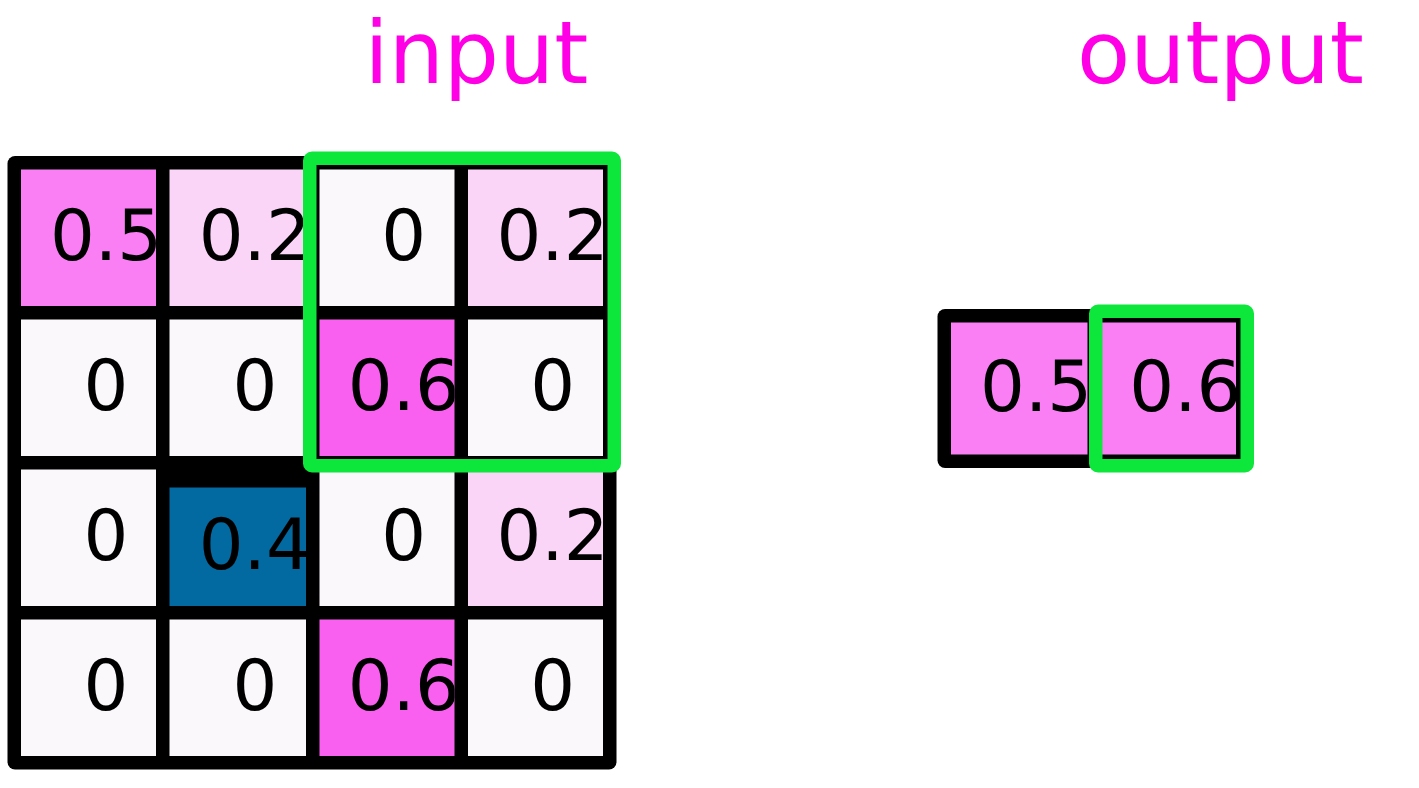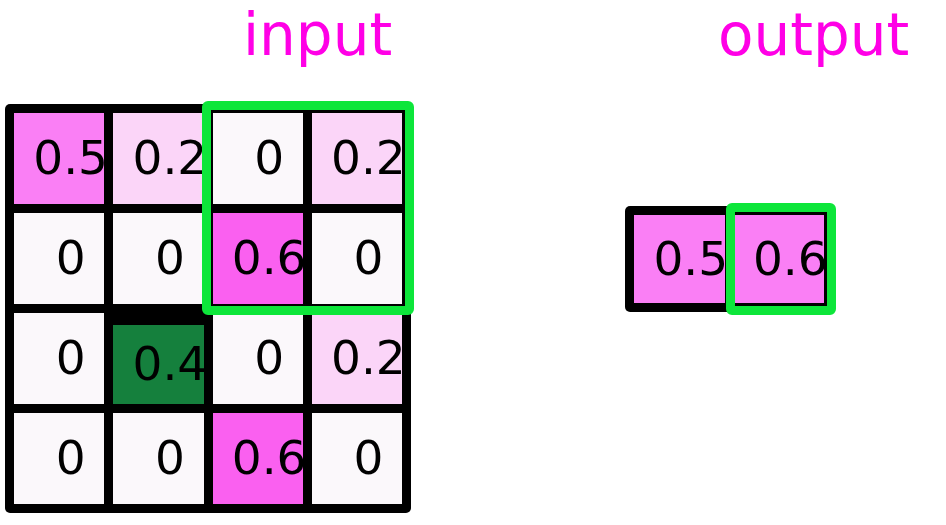--- a/index.html
+++ b/index.html
@@ -136,21 +136,21 @@
       </div>
       <div class="cell" style="background: rgb(250, 96, 240); color: rgb(0, 0, 0);">
         <span>0.6</span>
       </div>
       <div class="cell" style="background: rgb(251, 248, 251); color: rgb(0, 0, 0);">
         <span>0</span>
       </div>
       <div class="cell" style="background: rgb(251, 248, 251); color: rgb(0, 0, 0);">
         <span>0</span>
       </div>
-      <div class="cell" style="background: #15803d; color: rgb(0, 0, 0); margin-top: 12px;">
+      <div class="cell" style="background: #0369a1; color: rgb(0, 0, 0); margin-top: 12px;">
         <span>0.4</span>
       </div>
       <div class="cell" style="background: rgb(251, 248, 251); color: rgb(0, 0, 0);">
         <span>0</span>
       </div>
       <div class="cell" style="background: rgb(251, 213, 248); color: rgb(0, 0, 0);">
         <span>0.2</span>
       </div>
       <div class="cell" style="background: rgb(251, 248, 251); color: rgb(0, 0, 0);">
         <span>0</span>

